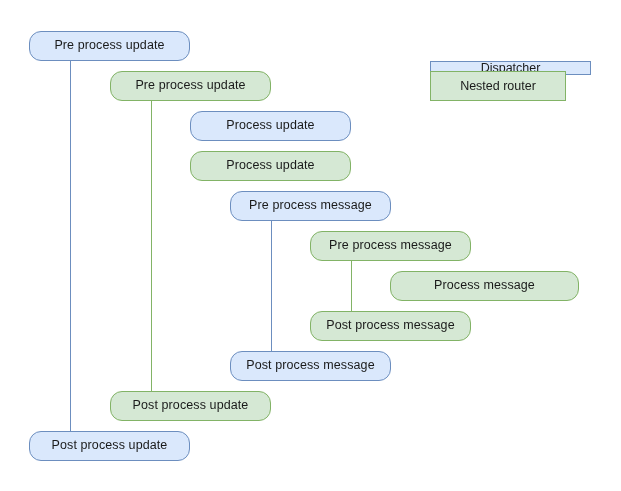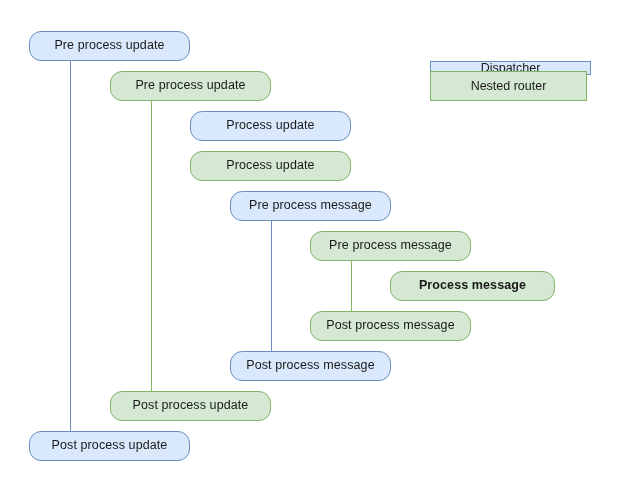--- a/index.html
+++ b/index.html
@@ -98,38 +98,38 @@
       </div>
       <div class="node nested-router" style="left: 190px; top: 151px; width: 161px; height: 30px;">
         <span>Process update</span>
       </div>
       <div class="node dispatcher" style="left: 230px; top: 191px; width: 161px; height: 30px;">
         <span>Pre process message</span>
       </div>
       <div class="node nested-router" style="left: 310px; top: 231px; width: 161px; height: 30px;">
         <span>Pre process message</span>
       </div>
-      <div class="node nested-router" style="left: 390px; top: 271px; width: 165px; height: 30px; font-weight: bold;">
+      <div class="node nested-router" style="left: 390px; top: 271px; width: 189px; height: 30px;">
         <span>Process message</span>
       </div>
       <div class="node nested-router" style="left: 310px; top: 311px; width: 161px; height: 30px;">
         <span>Post process message</span>
       </div>
       <div class="node dispatcher" style="left: 230px; top: 351px; width: 161px; height: 30px;">
         <span>Post process message</span>
       </div>
       <div class="node nested-router" style="left: 110px; top: 391px; width: 161px; height: 30px;">
         <span>Post process update</span>
       </div>
       <div class="node dispatcher" style="left: 29px; top: 431px; width: 161px; height: 30px;">
         <span>Post process update</span>
       </div>
     </div>
   <div id="legend-layer">
       <div class="legend-item dispatcher" style="left: 430px; top: 13px; width: 161px; height: 14px; margin-top: 48px;">
         <span>Dispatcher</span>
       </div>
-      <div class="legend-item nested-router" style="left: 430px; top: 71px; width: 157px; height: 30px;">
+      <div class="legend-item nested-router" style="left: 430px; top: 71px; width: 136px; height: 30px;">
         <span>Nested router</span>
       </div>
     </div>
 
 </div>
 
 </body></html>

